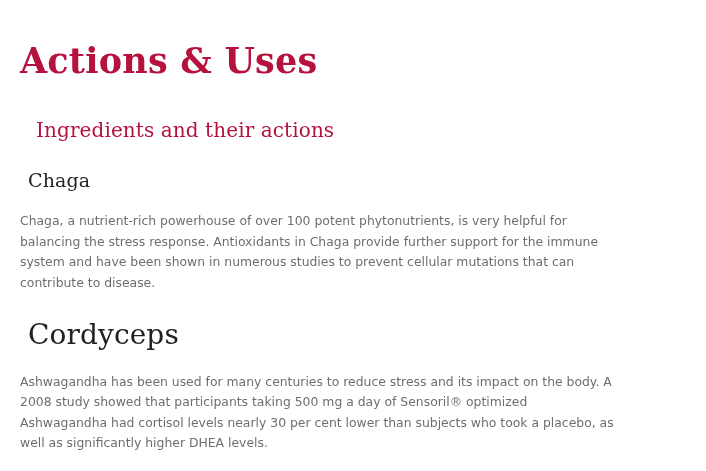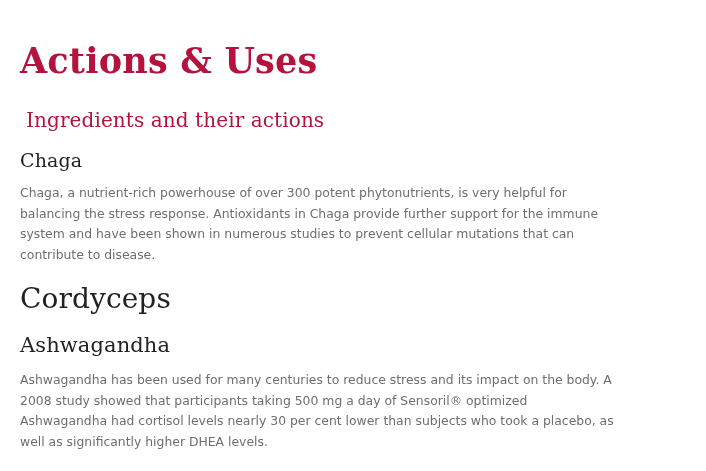--- a/index.html
+++ b/index.html
@@ -32,34 +32,34 @@
     padding-top: 42px;
     letter-spacing: 0.2px;
   }
 
   .section-subtitle {
     font-family: "DejaVu Serif", "Liberation Serif", serif;
     color: #b5123e;
     font-size: 20px;
     font-weight: 400;
     line-height: 1.2;
-    margin: 6px;
+    margin: 16px;
     padding-top: 21px;
     letter-spacing: 0.1px;
   }
 
   .ingredient {
     margin: 0;
   }
   .ingredient-heading {
     font-family: "DejaVu Serif", "Liberation Serif", serif;
     color: #222222;
     font-weight: 400;
     line-height: 1.2;
-    margin: 0;
+    margin: 8px;
     letter-spacing: 0.1px;
   }
   .ingredient-body {
     color: #6e6e6e;
     font-family: "DejaVu Sans", "Liberation Sans", sans-serif;
     font-size: 12.4px;
     line-height: 20.5px;
     margin: 0;
     max-width: 672px;
   }
@@ -78,25 +78,24 @@
 <body>
 
 <div class="page">
 
   <h1 class="page-title">Actions &amp; Uses</h1>
 
   <h2 class="section-subtitle">Ingredients and their actions</h2>
 
   <section class="ingredient ing-chaga">
     <h3 class="ingredient-heading">Chaga</h3>
-    <p class="ingredient-body">Chaga, a nutrient-rich powerhouse of over 300 potent phytonutrients, is very helpful for balancing the stress response. Antioxidants in Chaga provide further support for the immune system and have been shown in numerous studies to prevent cellular mutations that can contribute to disease.</p>
+    <p class="ingredient-body">Chaga, a nutrient-rich powerhouse of over 100 potent phytonutrients, is very helpful for balancing the stress response. Antioxidants in Chaga provide further support for the immune system and have been shown in numerous studies to prevent cellular mutations that can contribute to disease.</p>
   </section>
 
   <section class="ingredient ing-cordyceps">
     <h3 class="ingredient-heading">Cordyceps</h3>
   </section>
 
   <section class="ingredient ing-ashwagandha">
-    <h3 class="ingredient-heading">Ashwagandha</h3>
     <p class="ingredient-body">Ashwagandha has been used for many centuries to reduce stress and its impact on the body. A 2008 study showed that participants taking 500 mg a day of Sensoril® optimized Ashwagandha had cortisol levels nearly 30 per cent lower than subjects who took a placebo, as well as significantly higher DHEA levels.</p>
   </section>
 
 </div>
 
 </body></html>

